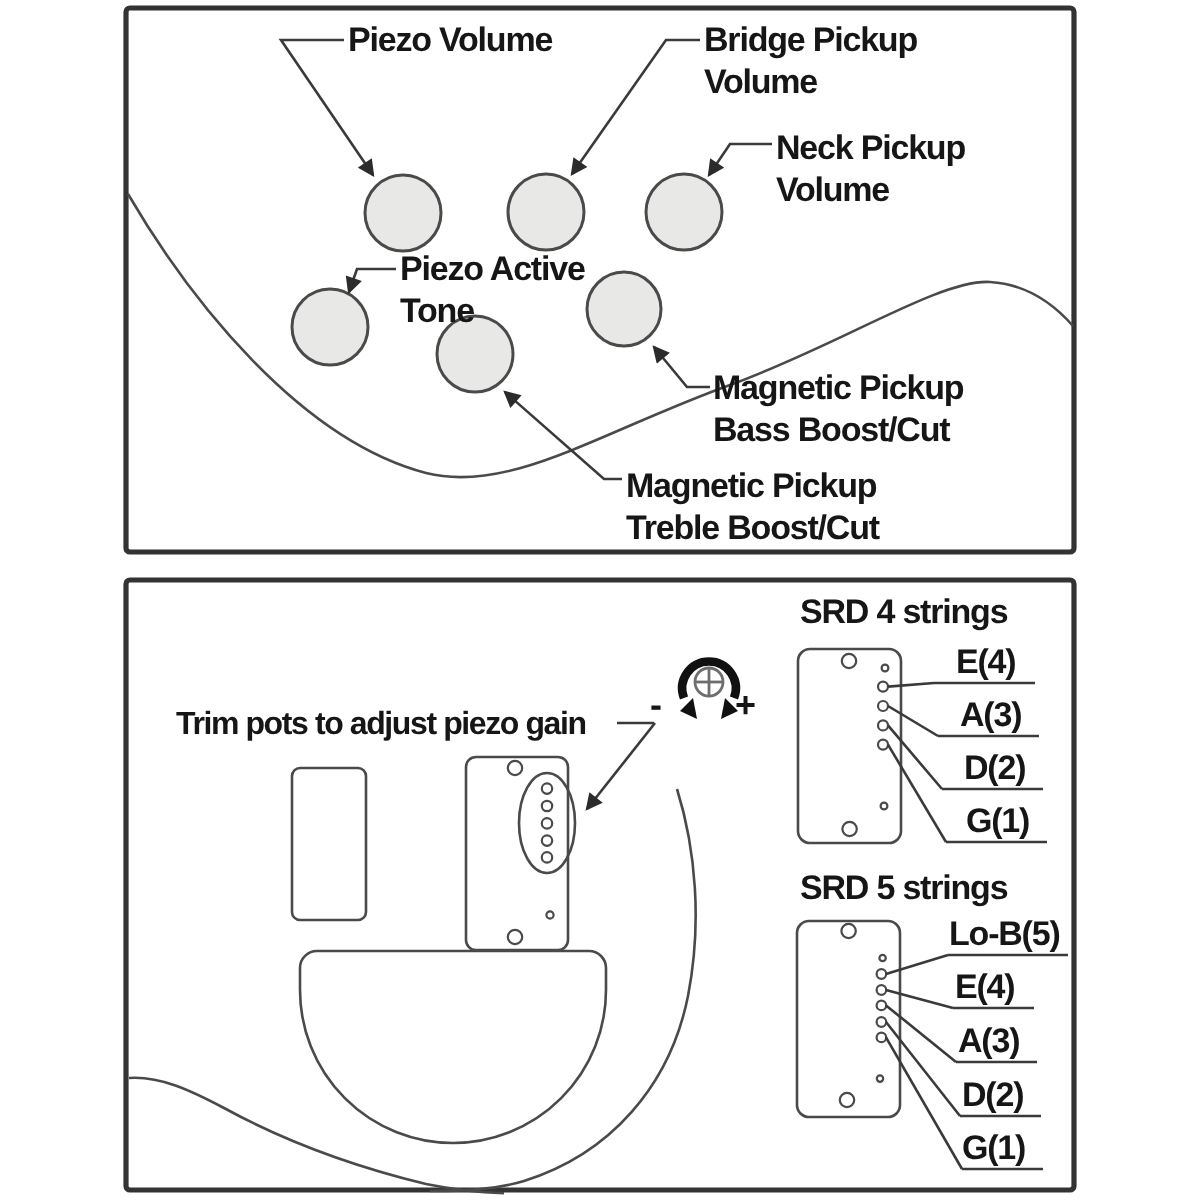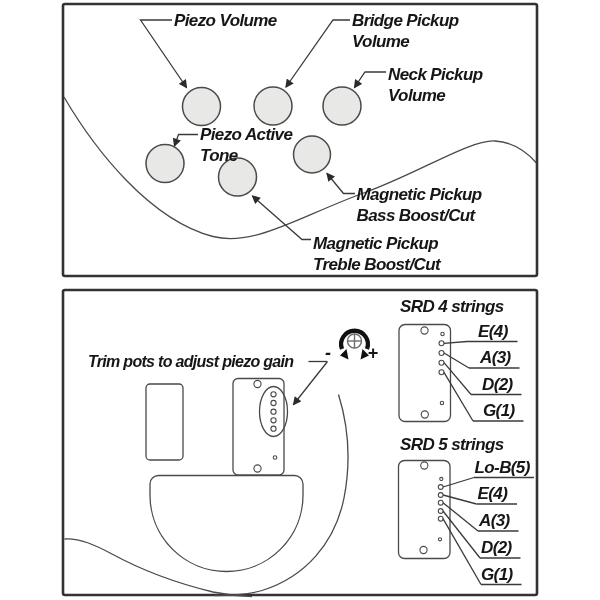--- a/index.html
+++ b/index.html
@@ -1,16 +1,16 @@
 <!DOCTYPE html>
 <html><head>
 <meta charset="utf-8">
 <style>
   html,body{margin:0;padding:0;background:#ffffff;}
-  #stage{width:600px;height:600px;position:relative;background:#a16207;font-style:italic;}
+  #stage{width:600px;height:600px;position:relative;background:#a16207;}
   .t  { font-family:"Liberation Sans",sans-serif; font-weight:bold; font-size:17px; letter-spacing:-0.6px; fill:#161616; }
   .t16{ font-family:"Liberation Sans",sans-serif; font-weight:bold; font-size:16px; letter-spacing:-0.7px; fill:#161616; }
   .sign{ font-family:"Liberation Sans",sans-serif; font-weight:bold; font-size:18px; fill:#161616; }
   .panel { fill:#ffffff; stroke:#333333; stroke-width:2.6; }
   .knob  { fill:#e8e8e6; stroke:#4a4a4a; stroke-width:1.5; }
   .ldr   { stroke:#3a3a3a; stroke-width:1.3; fill:none; }
   .sketch{ stroke:#4a4a4a; stroke-width:1.3; fill:none; }
   .part  { fill:#ffffff; stroke:#4a4a4a; stroke-width:1.3; }
   .dot   { fill:#ffffff; stroke:#4a4a4a; stroke-width:1.1; }
   .screw { stroke:#6e6e6e; stroke-width:1.4; fill:none; }

